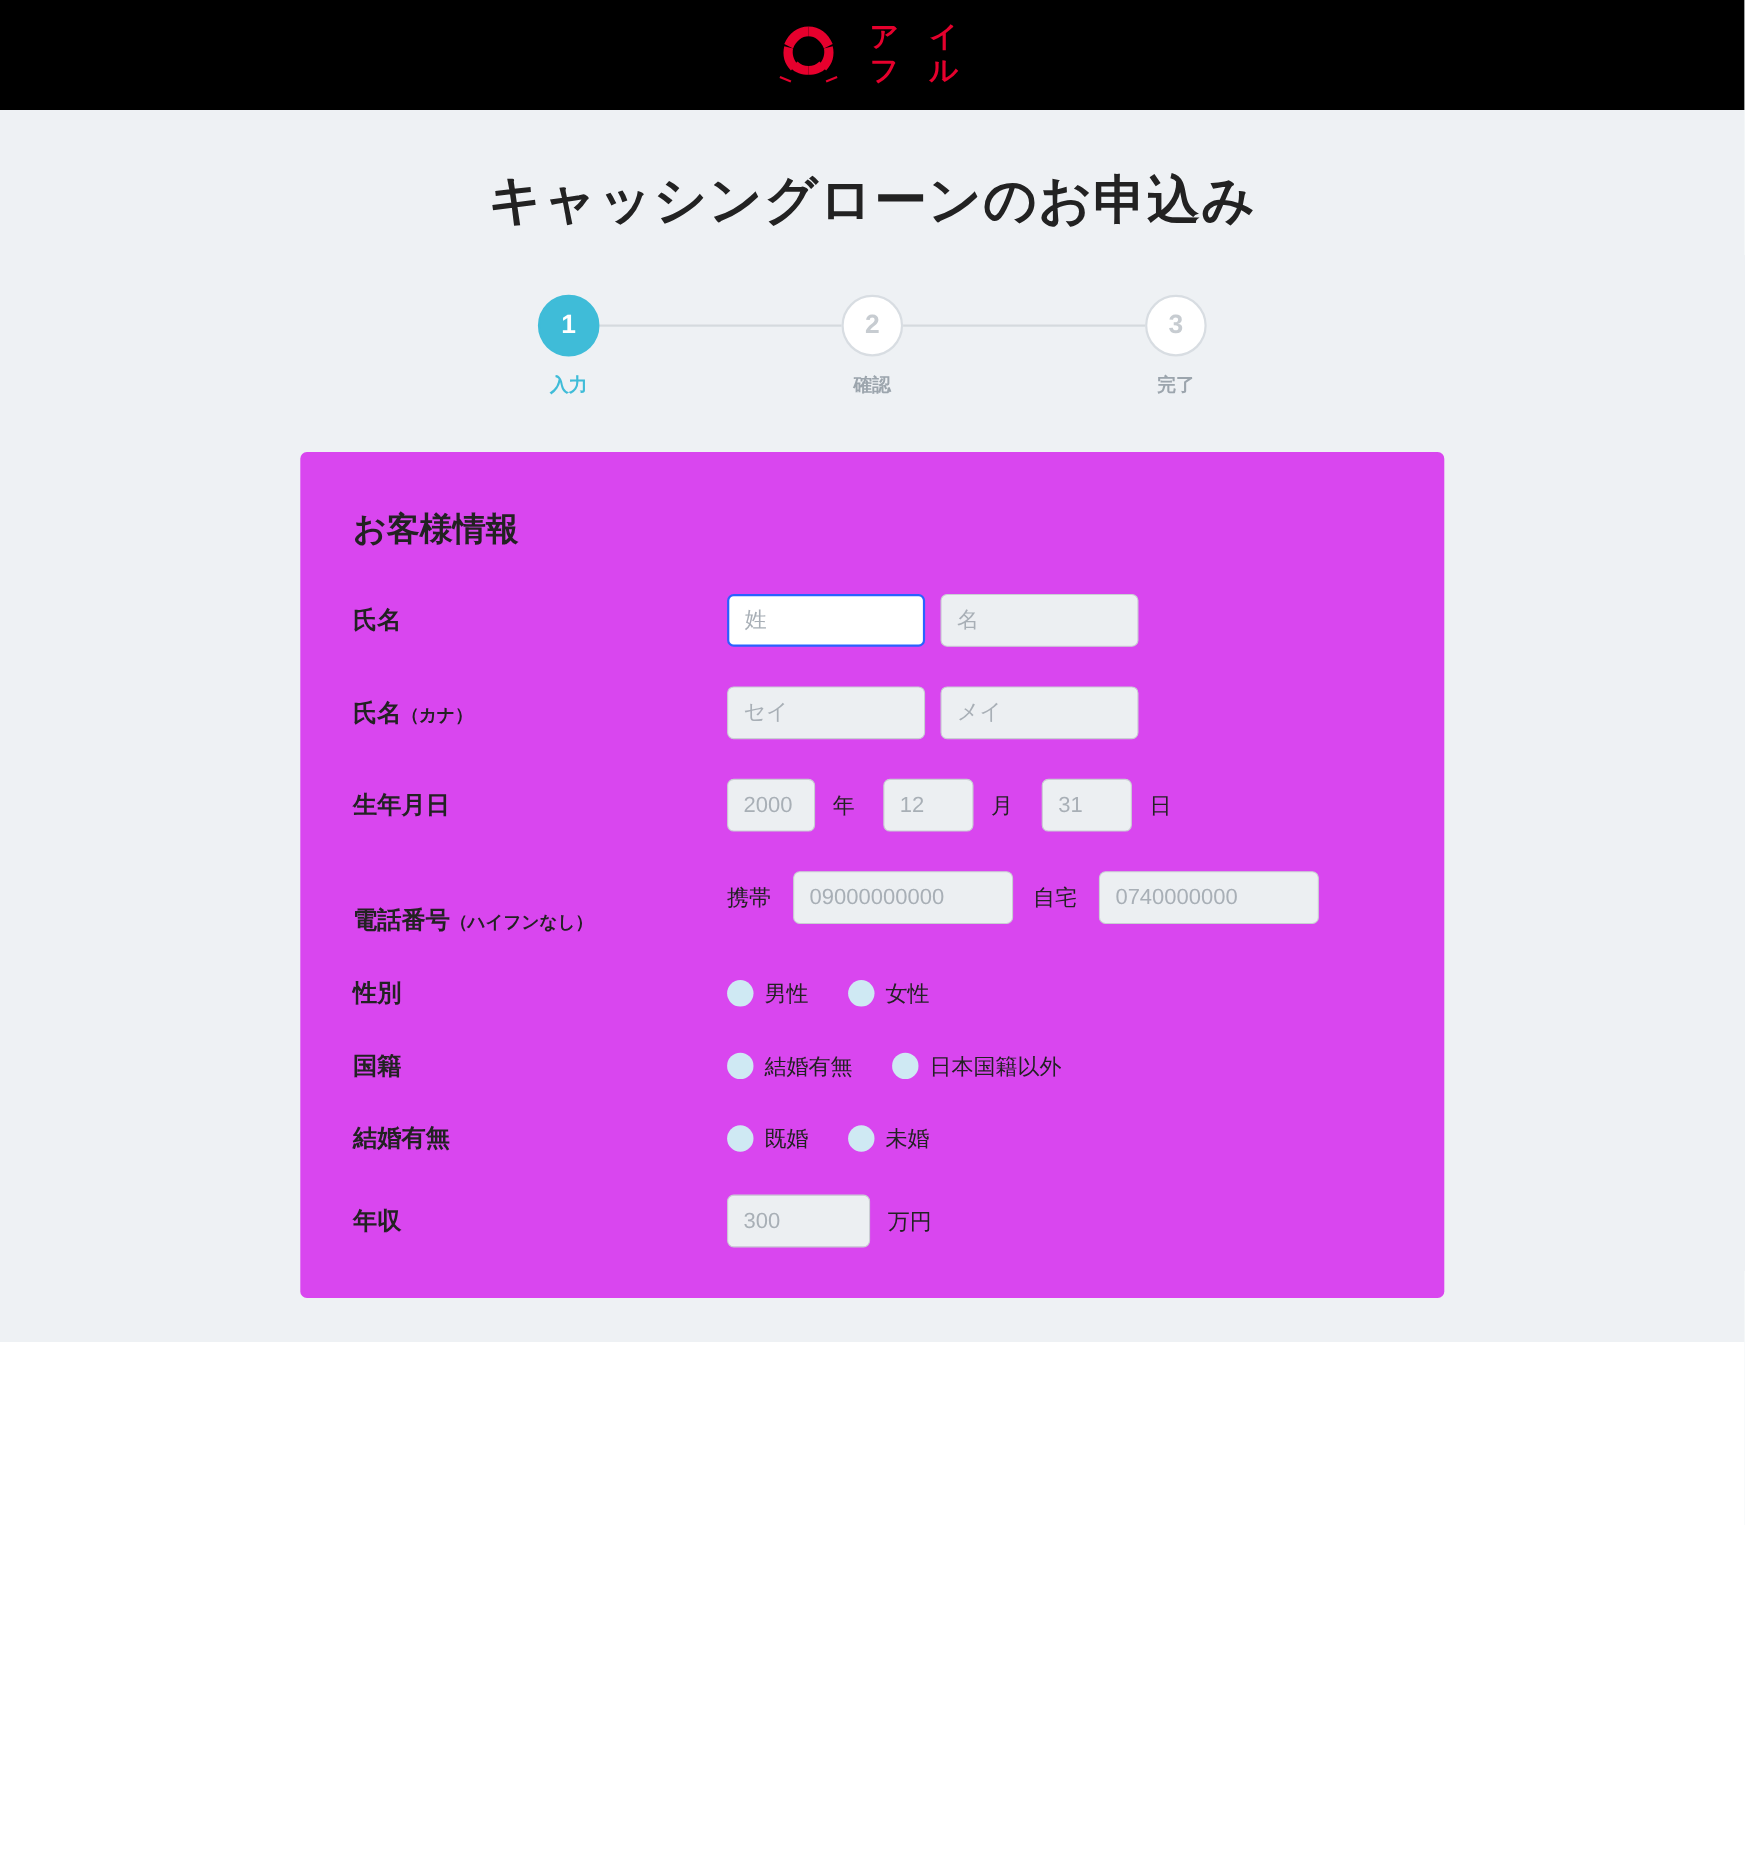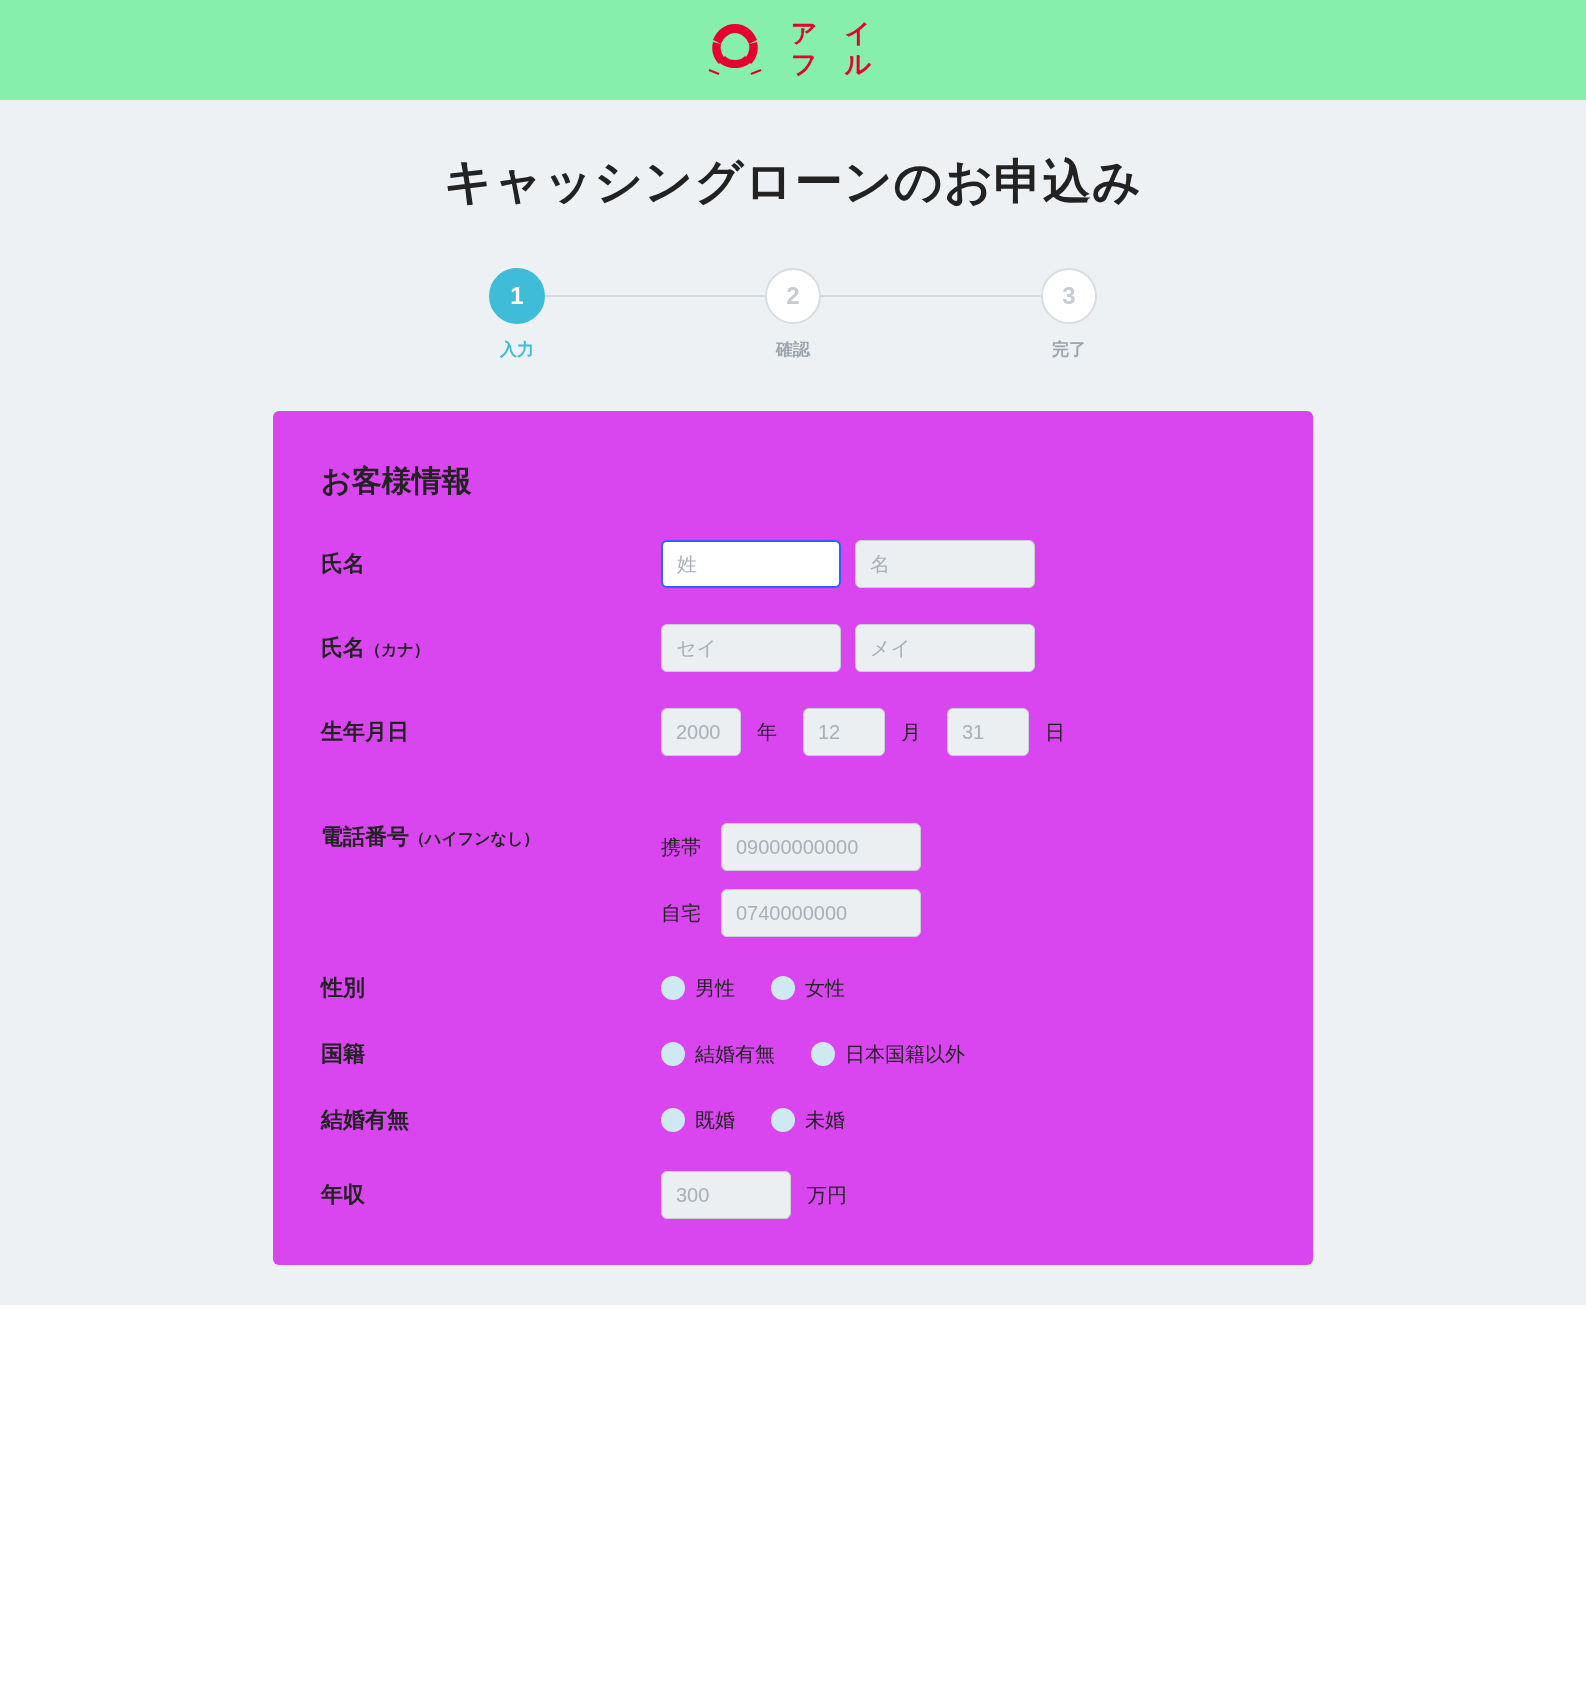--- a/index.html
+++ b/index.html
@@ -2,21 +2,21 @@
 <html><head>
 <meta charset="utf-8">
 <style>
 * { box-sizing: border-box; margin: 0; padding: 0; }
 body {
   font-family: -apple-system, BlinkMacSystemFont, "Hiragino Sans", "Hiragino Kaku Gothic ProN", Meiryo, sans-serif;
   background: #fff;
   color: #222;
 }
 .header {
-  background: #86efac;
+  background: #000000;
   padding: 18px 0 20px;
   display: flex;
   justify-content: center;
   align-items: center;
 }
 .logo {
   display: flex;
   align-items: center;
   gap: 26px;
 }
@@ -116,24 +116,23 @@
   font-size: 16px;
   font-weight: 600;
 }
 .form-fields {
   display: flex;
   flex-wrap: wrap;
   align-items: center;
   gap: 14px;
 }
 .form-fields.col {
-  flex-direction: column;
+  flex-direction: row;
   align-items: flex-start;
   gap: 18px;
-  margin-top: 31px;
 }
 .phone-line {
   display: flex;
   align-items: center;
   gap: 14px;
 }
 .phone-label {
   font-size: 20px;
   width: 46px;
 }

